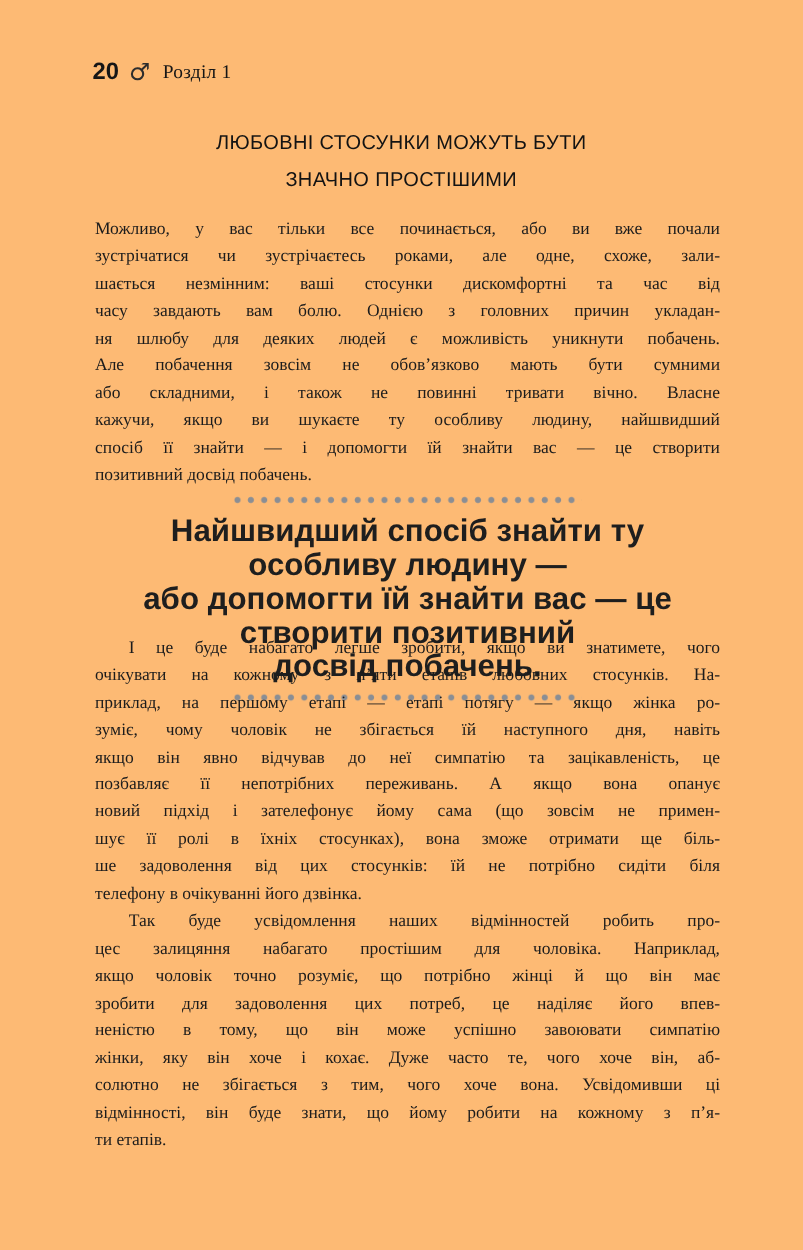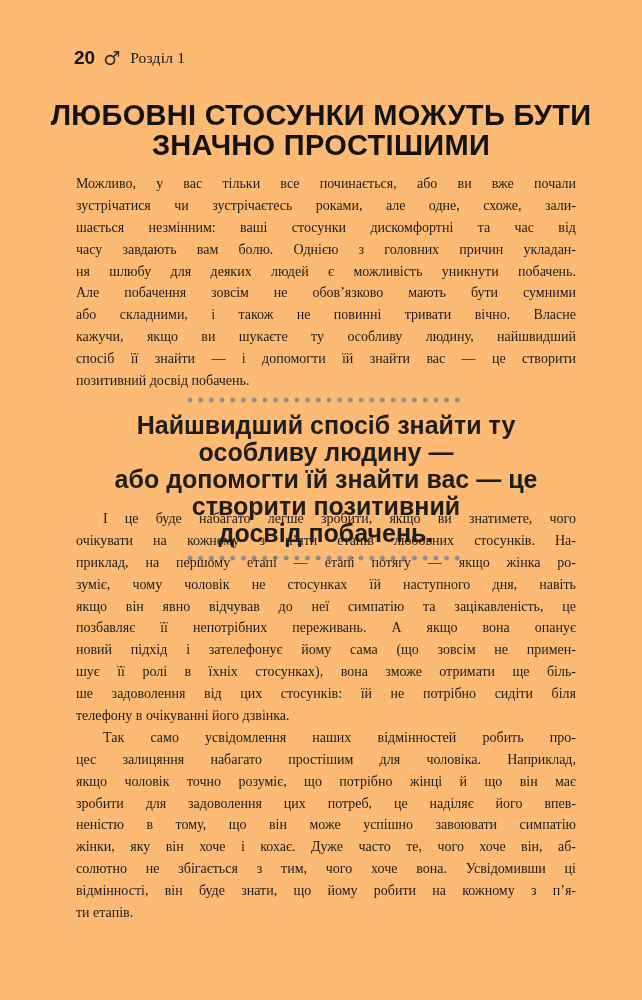--- a/index.html
+++ b/index.html
@@ -11,22 +11,22 @@
 
   
   .header{position:absolute;left:74px;top:47px;display:flex;align-items:center;gap:8px;}
   .page-number{font-family:"Liberation Sans",sans-serif;font-weight:700;font-size:19px;color:#161616;}
   .mars{font-family:"DejaVu Sans",sans-serif;font-size:19px;font-weight:700;color:#2d2d2d;line-height:1;}
   .chapter{font-family:Liberation Serif, serif;font-size:15.5px;color:#161616;letter-spacing:.2px;margin-left:2px;}
 
   
   .title{
     position:absolute;left:0;right:0;top:100px;text-align:center;
-    font-family:"Liberation Sans",sans-serif;font-weight:700;
-    font-size:29px;line-height:30px;color:#131313;letter-spacing:.3px;
+    font-family:"Liberation Sans",sans-serif;font-weight:400;
+    font-size:16px;line-height:30px;color:#131313;letter-spacing:.3px;
   }
 
   
   .bodycol{position:absolute;left:76px;width:500px;}
   #section1{top:173px;}
   #section2{top:508px;}
   .para{margin:0;}
   .line{
     height:21.9px;line-height:21.9px;font-size:14px;color:#1c1c1c;
     text-align:justify;text-align-last:justify;overflow:hidden;
@@ -87,30 +87,30 @@
         <div class="cline">досвід побачень.</div>
       </div>
     <div class="dots"></div>
   </div>
 
   <div class="bodycol" id="section2">
       <div class="para indent">
         <div class="line">І це буде набагато легше зробити, якщо ви знатимете, чого</div>
         <div class="line">очікувати на кожному з п’яти етапів любовних стосунків. На-</div>
         <div class="line">приклад, на першому етапі — етапі потягу — якщо жінка ро-</div>
-        <div class="line">зуміє, чому чоловік не стосунках їй наступного дня, навіть</div>
+        <div class="line">зуміє, чому чоловік не збігається їй наступного дня, навіть</div>
         <div class="line">якщо він явно відчував до неї симпатію та зацікавленість, це</div>
         <div class="line">позбавляє її непотрібних переживань. А якщо вона опанує</div>
         <div class="line">новий підхід і зателефонує йому сама (що зовсім не примен-</div>
         <div class="line">шує її ролі в їхніх стосунках), вона зможе отримати ще біль-</div>
         <div class="line">ше задоволення від цих стосунків: їй не потрібно сидіти біля</div>
         <div class="line last">телефону в очікуванні його дзвінка.</div>
       </div>
       <div class="para indent">
-        <div class="line">Так само усвідомлення наших відмінностей робить про-</div>
+        <div class="line">Так буде усвідомлення наших відмінностей робить про-</div>
         <div class="line">цес залицяння набагато простішим для чоловіка. Наприклад,</div>
         <div class="line">якщо чоловік точно розуміє, що потрібно жінці й що він має</div>
         <div class="line">зробити для задоволення цих потреб, це наділяє його впев-</div>
         <div class="line">неністю в тому, що він може успішно завоювати симпатію</div>
         <div class="line">жінки, яку він хоче і кохає. Дуже часто те, чого хоче він, аб-</div>
         <div class="line">солютно не збігається з тим, чого хоче вона. Усвідомивши ці</div>
         <div class="line">відмінності, він буде знати, що йому робити на кожному з п’я-</div>
         <div class="line last">ти етапів.</div>
       </div>
     </div>

